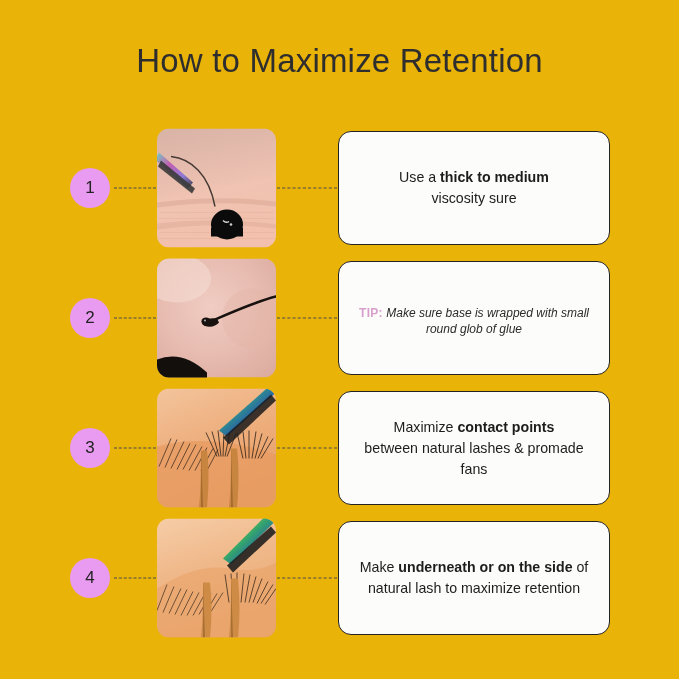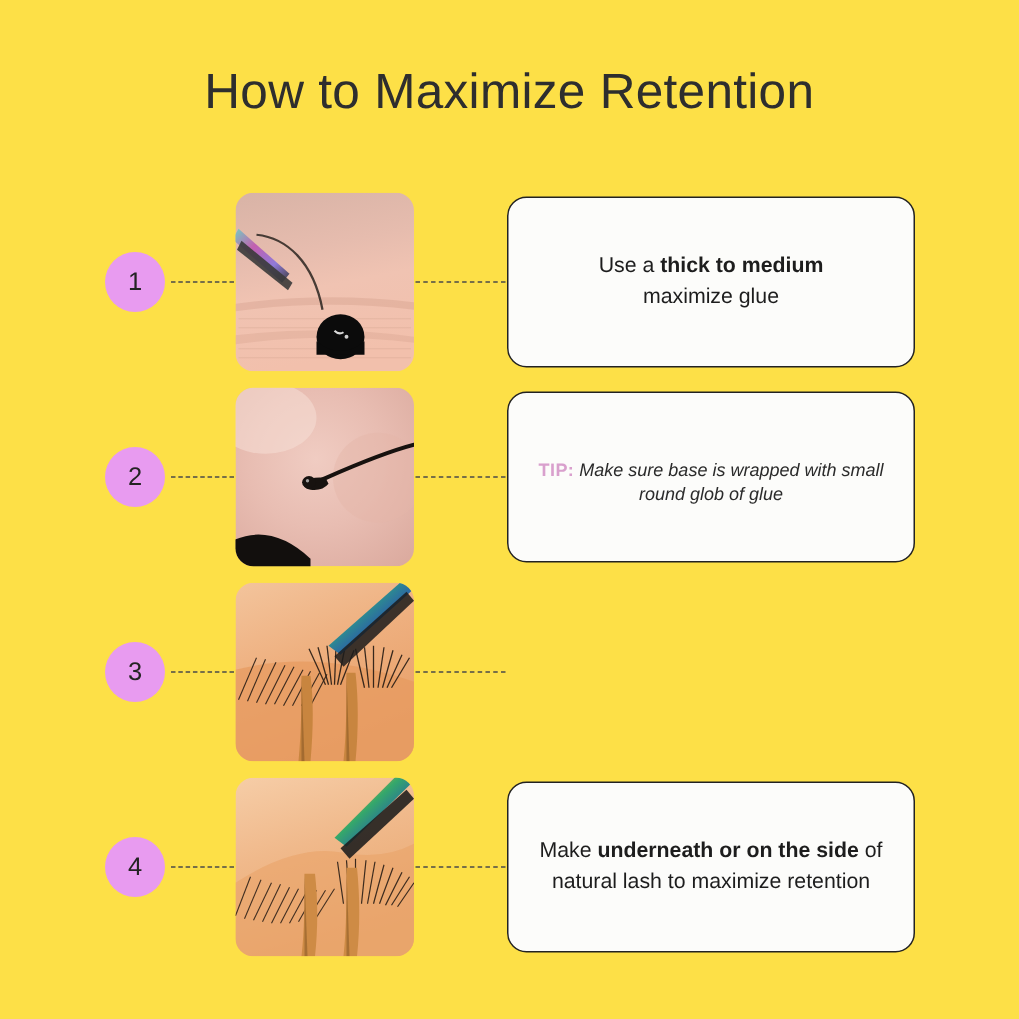--- a/index.html
+++ b/index.html
@@ -10,21 +10,21 @@
     width: 679px;
     height: 679px;
     background: #efeeec;
     font-family: "Liberation Sans", sans-serif;
     overflow: hidden;
   }
   .infographic {
     position: relative;
     width: 679px;
     height: 679px;
-    background: #fde047;
+    background: #eab308;
   }
   .page-title {
     position: absolute;
     top: 42px;
     left: 0;
     width: 679px;
     text-align: center;
     font-size: 33px;
     font-weight: 300;
     letter-spacing: 0.2px;
@@ -176,21 +176,21 @@
           <ellipse cx="70" cy="96" rx="16" ry="15" fill="#0b0b0b"></ellipse>
           <path d="M54 99 Q 70 112 86 99 L86 108 L54 108 Z" fill="#0b0b0b"></path>
           <path d="M66 92 q3 3 6 1" stroke="#fff" stroke-width="1.4" fill="none" opacity="0.85"></path>
           <circle cx="74" cy="96" r="1.3" fill="#fff" opacity="0.8"></circle>
         </svg>
       </div>
       <div class="dash dash-right"></div>
       <div class="card">
         <div class="card-main">
           <span>Use a </span><b>thick to medium</b><span></span><br>
-          <span>maximize glue</span>
+          <span>viscosity sure</span>
         </div>
       </div>
     </div>
 
     <div class="step-row">
       <div class="badge" style="background: rgb(232, 155, 240);">
         <span>2</span>
       </div>
       <div class="dash dash-left"></div>
       <div class="photo">
@@ -273,20 +273,26 @@
           </g>
           <path d="M119 4 L 70 48 L 62 42 L 112 -2 Z" fill="url(#tw3)"></path>
           <path d="M119 12 L 72 56 L 66 49 L 114 6 Z" fill="#1b1b1b" opacity="0.85"></path>
           <path d="M44 62 C 44 80 44 98 42 119 L50 119 C 52 96 52 78 50 62 Z" fill="#c8853f"></path>
           <path d="M74 60 C 74 80 74 100 72 119 L80 119 C 82 98 82 78 80 60 Z" fill="#c8853f"></path>
           <path d="M44 62 L 46 119 L 44 119 Z" fill="#8a5a26" opacity="0.6"></path>
           <path d="M74 60 L 76 119 L 74 119 Z" fill="#8a5a26" opacity="0.6"></path>
         </svg>
       </div>
       <div class="dash dash-right"></div>
+      <div class="card">
+        <div class="card-main">
+          <span>Maximize </span><b>contact points</b><span></span><br>
+          <span>between natural lashes &amp; promade fans</span>
+        </div>
+      </div>
     </div>
 
     <div class="step-row">
       <div class="badge" style="background: rgb(232, 155, 240);">
         <span>4</span>
       </div>
       <div class="dash dash-left"></div>
       <div class="photo">
         <svg viewBox="0 0 119 119" xmlns="http://www.w3.org/2000/svg">
           <defs>

